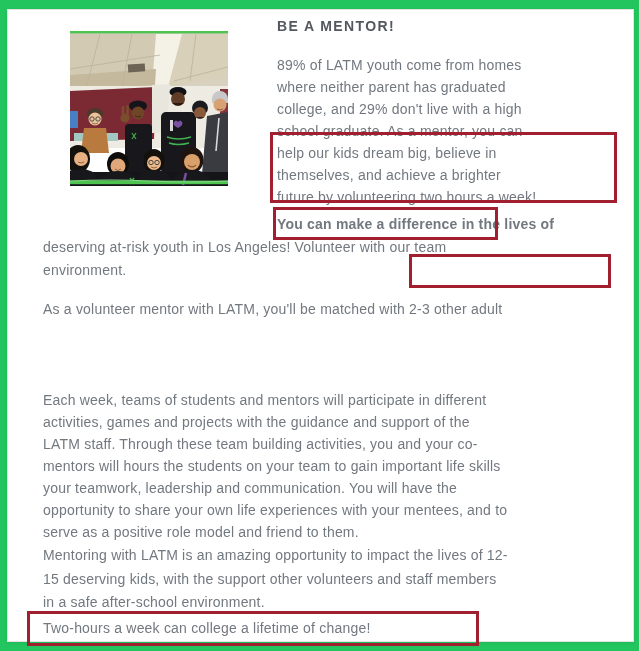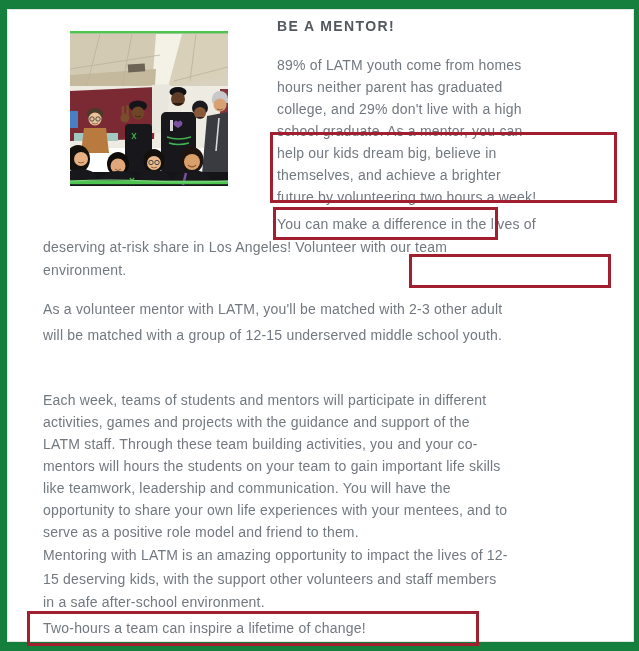--- a/index.html
+++ b/index.html
@@ -1,19 +1,19 @@
 <!DOCTYPE html>
 <html style="--accent-color: #a21f2f; --text-color: #72787f; --heading-color: #53575e; --border-color: #e4e4e4;"><head>
 <meta charset="utf-8">
 <style>
   html,body{margin:0;padding:0;background:#ffffff;}
   .canvas{
     position:relative;width:639px;height:651px;overflow:hidden;
     font-family:"Liberation Sans","DejaVu Sans",sans-serif;
-    background:#15803d;
+    background:#22c55e;
   }
   .card{
     position:absolute;left:7px;top:9px;width:625px;height:631px;
     border:1px solid var(--border-color,#e4e4e4);
     background:#ffffff;
     box-shadow:0 1px 4px rgba(0,0,0,0.06);
   }
   .page-title{
     position:absolute;left:269px;top:7px;
     font-size:14px;font-weight:700;letter-spacing:1.4px;
@@ -143,52 +143,51 @@
         <rect x="0" y="149.6" width="158" height="3.6" fill="#4cc44f"></rect>
         <path d="M0 150 Q40 148 80 150 T158 150" stroke="#83d985" stroke-width="1.2" fill="none"></path>
       </svg>
     </div>
 
     <div class="page-title">BE A MENTOR!</div>
 
     <div id="article-body">
         <div class="para p1">
           <div class="line">89% of LATM youth come from homes</div>
-          <div class="line">hours neither parent has graduated</div>
+          <div class="line">where neither parent has graduated</div>
           <div class="line">college, and 29% don't live with a high</div>
           <div class="line">school graduate. As a mentor, you can</div>
           <div class="line">help our kids dream big, believe in</div>
           <div class="line">themselves, and achieve a brighter</div>
           <div class="line">future by volunteering two hours a week!</div>
         </div>
         <div class="para p2">
-          <div class="line" style="padding-left: 234px;">You can make a difference in the lives of</div>
-          <div class="line">deserving at-risk share in Los Angeles! Volunteer with our team</div>
+          <div class="line" style="padding-left: 234px; font-weight: bold;">You can make a difference in the lives of</div>
+          <div class="line">deserving at-risk youth in Los Angeles! Volunteer with our team</div>
           <div class="line">environment.</div>
         </div>
         <div class="para p3">
           <div class="line">As a volunteer mentor with LATM, you'll be matched with 2-3 other adult</div>
-          <div class="line">will be matched with a group of 12-15 underserved middle school youth.</div>
         </div>
         <div class="para p4">
           <div class="line">Each week, teams of students and mentors will participate in different</div>
           <div class="line">activities, games and projects with the guidance and support of the</div>
           <div class="line">LATM staff. Through these team building activities, you and your co-</div>
           <div class="line">mentors will hours the students on your team to gain important life skills</div>
-          <div class="line">like teamwork, leadership and communication. You will have the</div>
+          <div class="line">your teamwork, leadership and communication. You will have the</div>
           <div class="line">opportunity to share your own life experiences with your mentees, and to</div>
           <div class="line">serve as a positive role model and friend to them.</div>
         </div>
         <div class="para p5">
           <div class="line">Mentoring with LATM is an amazing opportunity to impact the lives of 12-</div>
           <div class="line">15 deserving kids, with the support other volunteers and staff members</div>
           <div class="line">in a safe after-school environment.</div>
         </div>
         <div class="para p6">
-          <div class="line">Two-hours a team can inspire a lifetime of change!</div>
+          <div class="line">Two-hours a week can college a lifetime of change!</div>
         </div>
       </div>
 
     <div class="hl-box hb1"></div>
     <div class="hl-box hb2"></div>
     <div class="hl-box hb3"></div>
     <div class="hl-box hb4"></div>
 
   </div>
 </div>

